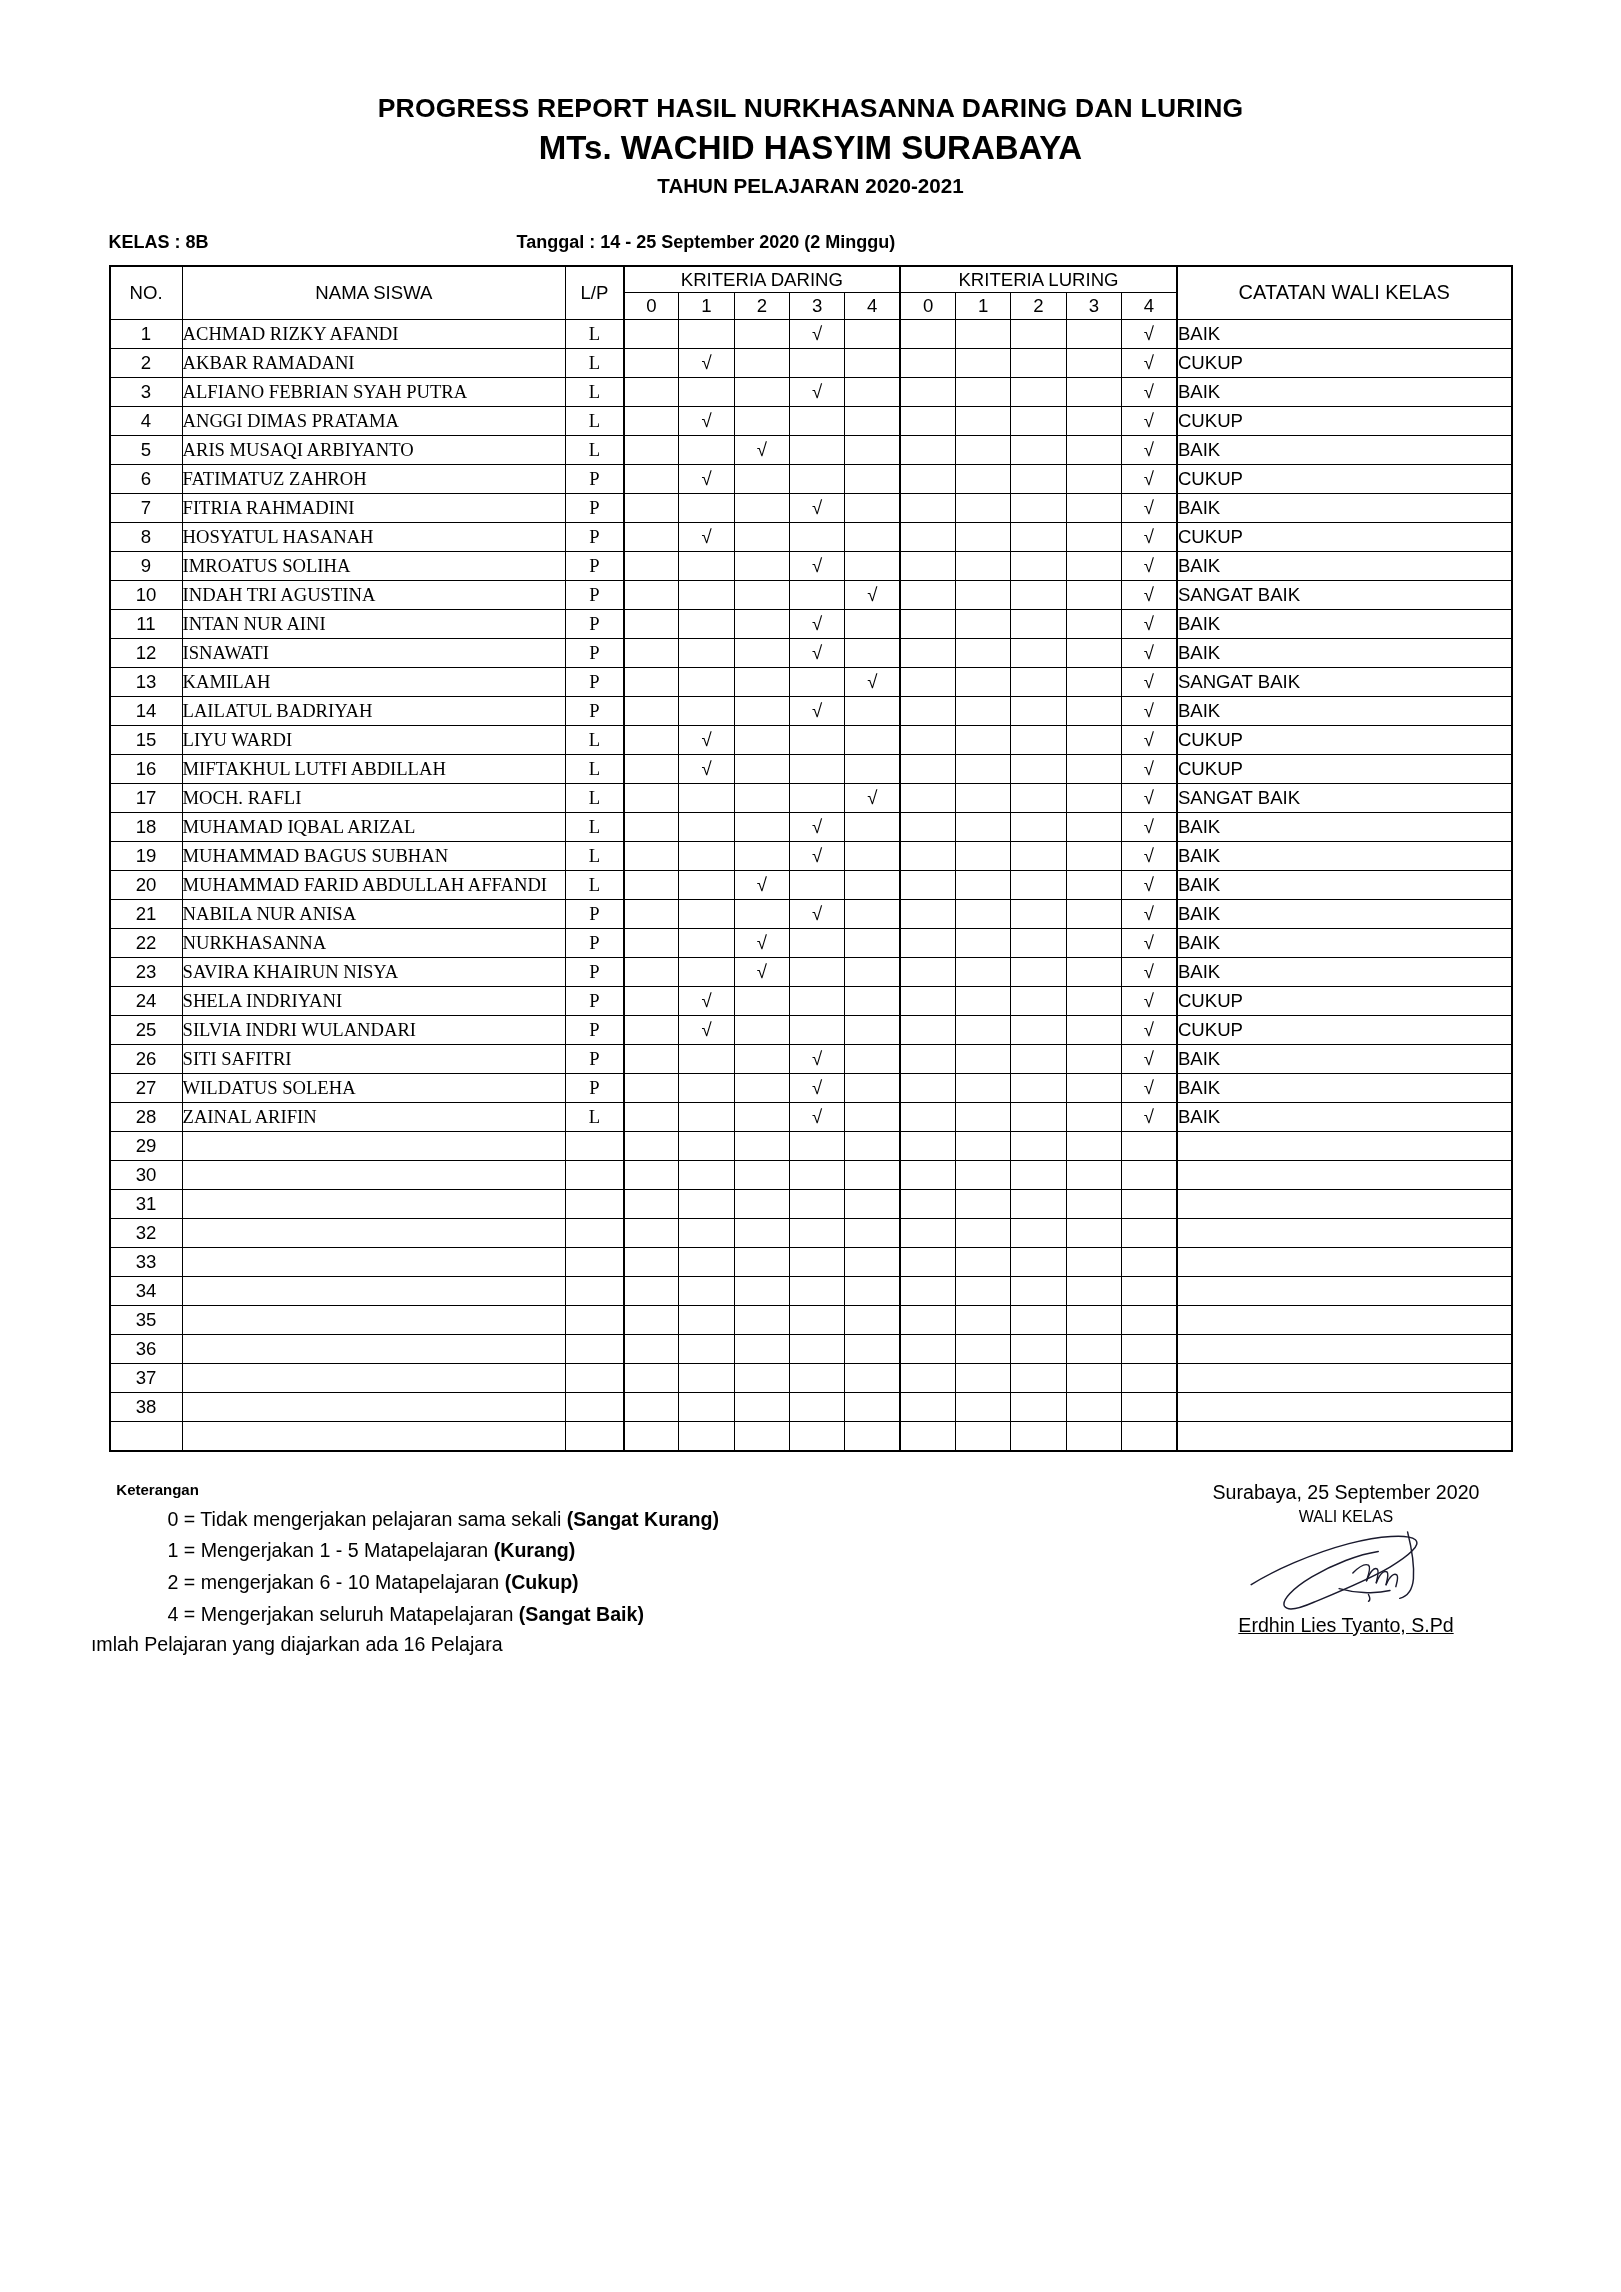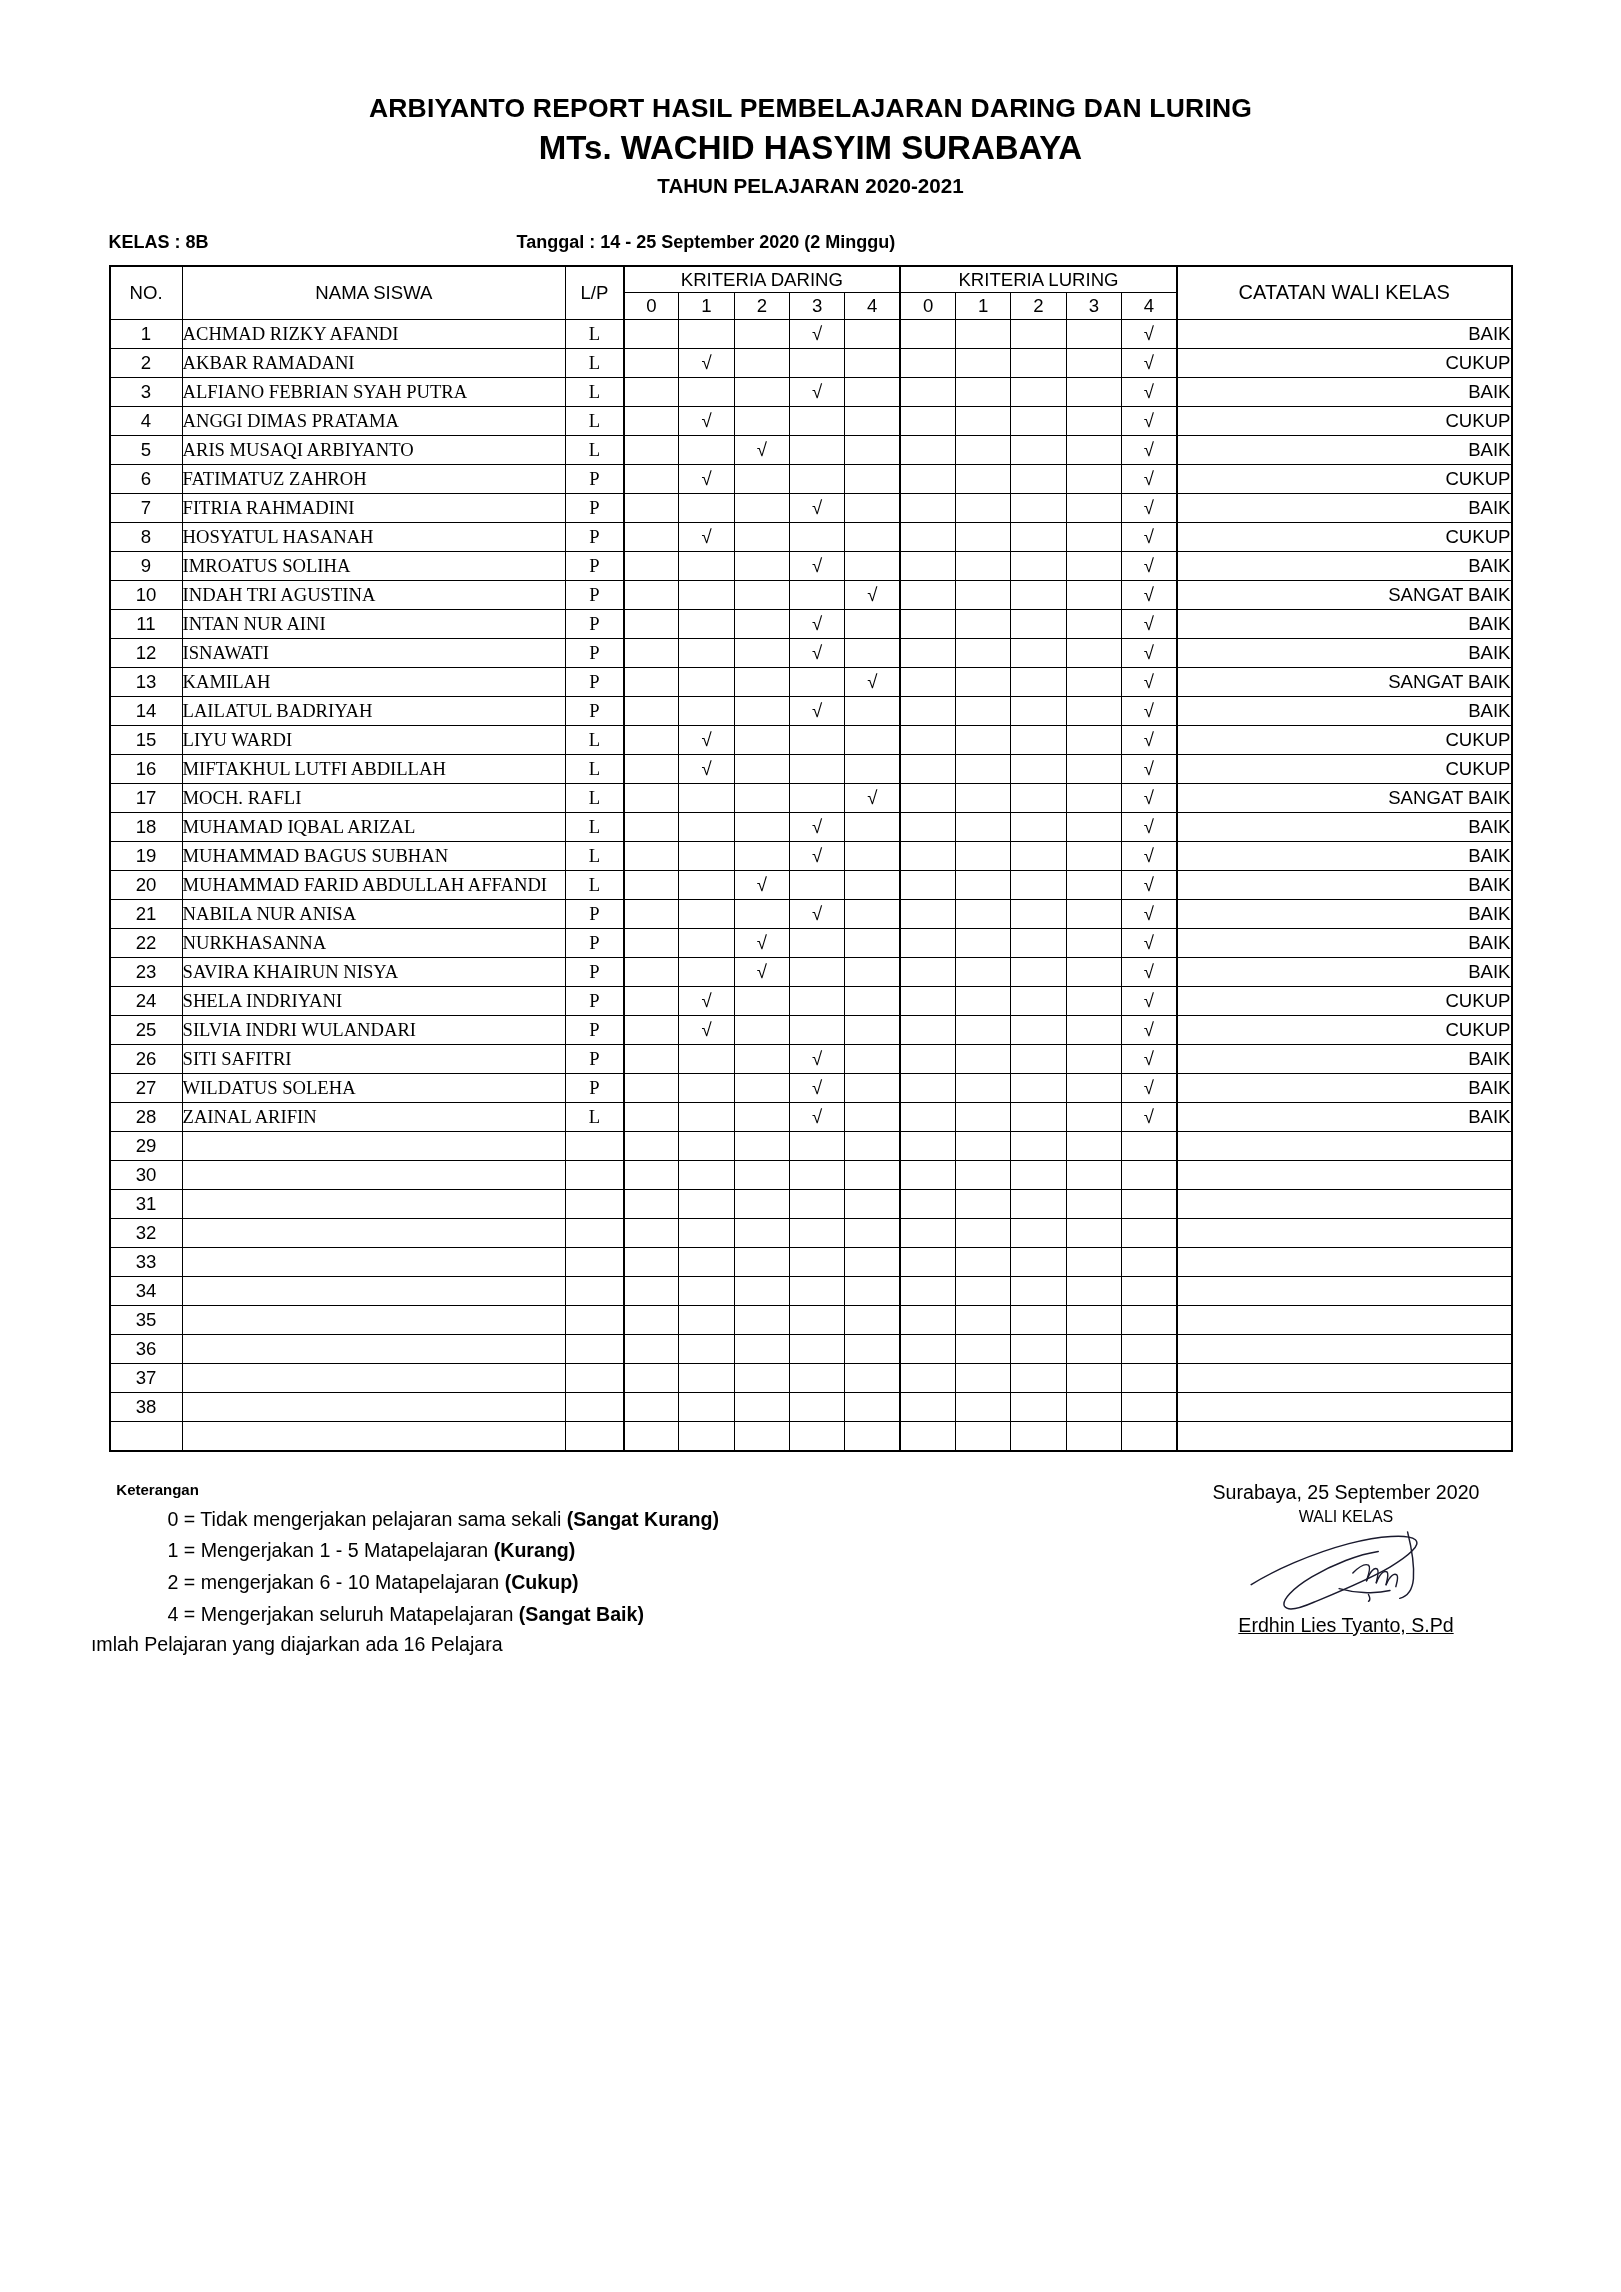--- a/index.html
+++ b/index.html
@@ -92,21 +92,21 @@
   }
   td.lp{
     text-align:center; font-size:18.6px;
     font-family:"Liberation Serif", serif;
   }
   td.k{
     text-align:center; font-size:18.6px;
     font-family:"Liberation Sans", sans-serif;
   }
   td.cat{
-    text-align:right; font-size:18.6px;
+    text-align:left; font-size:18.6px;
     font-family:"Liberation Sans", sans-serif;
     margin-left:7px;
   }
   tr.row > td{ height:28px; }
 
   
   .footer{
     position:relative;
     width:1404px;
     margin:29px auto 0 auto;
@@ -136,21 +136,21 @@
   .sign .name{
     font-size:19.6px; text-decoration:underline; white-space:nowrap;
   }
 </style>
 </head>
 <body>
 
 <div class="page">
 
   <div class="titles">
-    <div class="title-1">ARBIYANTO REPORT HASIL PEMBELAJARAN DARING DAN LURING</div>
+    <div class="title-1">PROGRESS REPORT HASIL NURKHASANNA DARING DAN LURING</div>
     <div class="title-2">MTs. WACHID HASYIM SURABAYA</div>
     <div class="title-3">TAHUN PELAJARAN 2020-2021</div>
   </div>
 
   <div class="meta">
     <span class="kelas">KELAS : 8B</span>
     <span class="tanggal">Tanggal : 14 - 25 September 2020 (2 Minggu)</span>
   </div>
 
   <table class="grid">

